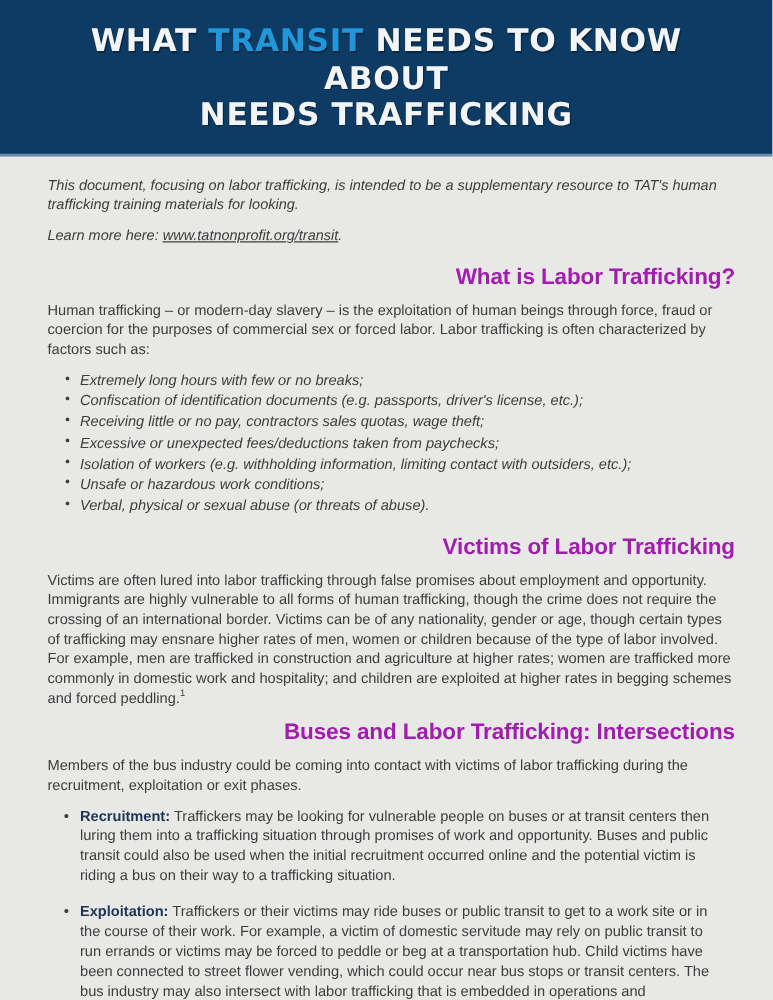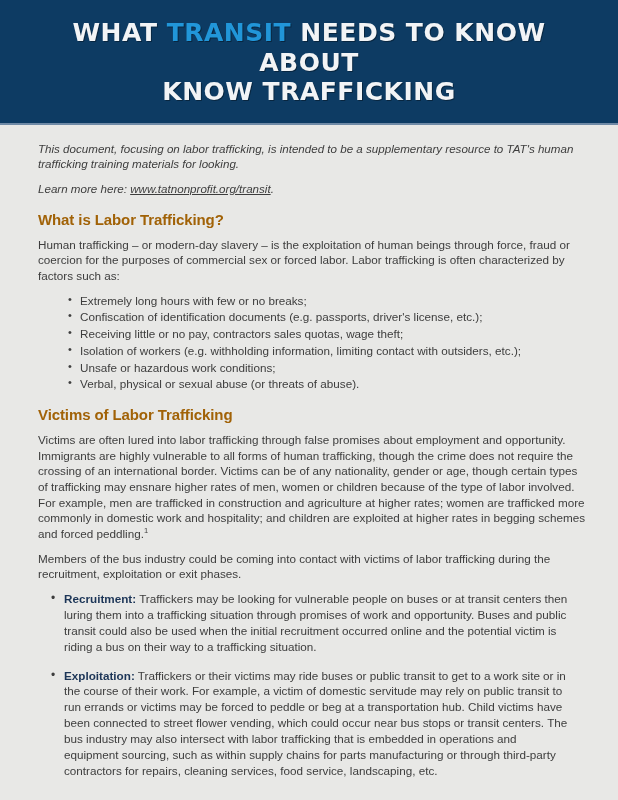--- a/index.html
+++ b/index.html
@@ -64,45 +64,47 @@
     margin: 0 0 14px 8px;
   }
   .learn a, .link {
     color: #3d3d3d;
     text-decoration: underline;
   }
 
   h2.section {
     font-family: "Liberation Sans", sans-serif;
     font-weight: bold;
-    font-size: 15px;
-    color: #a16207;
+    font-size: 18px;
+    color: #a21caf;
     margin: 0 0 9px 8px;
     letter-spacing: -0.1px;
+    text-align: right;
   }
   h2.section.tight { margin-top: 2px; }
 
   p.body {
     font-size: 11.7px;
     line-height: 1.34;
     color: #3d3d3d;
     margin: 0 0 9px 8px;
   }
 
   ul.bullets {
     margin: 0 0 14px 0;
     padding-left: 34px;
     list-style: none;
   }
   ul.bullets li {
     position: relative;
     font-size: 11.7px;
     line-height: 1.34;
     color: #3d3d3d;
-    margin: 0 0 1px 16px;
+    margin: 0 0 1px 0;
+    font-style: italic;
   }
   ul.bullets li::before {
     content: "\2022";
     position: absolute;
     left: -12px;
     top: -1px;
     color: #3d3d3d;
     font-size: 11px;
   }
 
@@ -137,43 +139,45 @@
   }
 </style>
 </head>
 <body>
 
 <div class="page">
 
   <div class="header">
     <h1 class="header-title">
       <span>WHAT </span><span class="accent">TRANSIT</span><span> NEEDS TO KNOW ABOUT</span><br>
-      <span>KNOW TRAFFICKING</span>
+      <span>NEEDS TRAFFICKING</span>
     </h1>
   </div>
 
   <div class="content">
 
     <p class="intro">This document, focusing on labor trafficking, is intended to be a supplementary resource to TAT's human trafficking training materials for looking.</p>
     <p class="learn"><span>Learn more here: </span><a class="link" href="#">www.tatnonprofit.org/transit</a><span>.</span></p>
 
     <h2 class="section">What is Labor Trafficking?</h2>
     <p class="body">Human trafficking – or modern-day slavery – is the exploitation of human beings through force, fraud or coercion for the purposes of commercial sex or forced labor. Labor trafficking is often characterized by factors such as:</p>
     <ul class="bullets">
       <li>Extremely long hours with few or no breaks;</li>
       <li>Confiscation of identification documents (e.g. passports, driver's license, etc.);</li>
       <li>Receiving little or no pay, contractors sales quotas, wage theft;</li>
+      <li>Excessive or unexpected fees/deductions taken from paychecks;</li>
       <li>Isolation of workers (e.g. withholding information, limiting contact with outsiders, etc.);</li>
       <li>Unsafe or hazardous work conditions;</li>
       <li>Verbal, physical or sexual abuse (or threats of abuse).</li>
     </ul>
 
     <h2 class="section">Victims of Labor Trafficking</h2>
     <p class="body"><span>Victims are often lured into labor trafficking through false promises about employment and opportunity. Immigrants are highly vulnerable to all forms of human trafficking, though the crime does not require the crossing of an international border. Victims can be of any nationality, gender or age, though certain types of trafficking may ensnare higher rates of men, women or children because of the type of labor involved. For example, men are trafficked in construction and agriculture at higher rates; women are trafficked more commonly in domestic work and hospitality; and children are exploited at higher rates in begging schemes and forced peddling.</span><sup class="fn">1</sup></p>
 
+    <h2 class="section tight">Buses and Labor Trafficking: Intersections</h2>
     <p class="body">Members of the bus industry could be coming into contact with victims of labor trafficking during the recruitment, exploitation or exit phases.</p>
 
     <ul class="phases">
       <li><span class="phase-label">Recruitment:</span><span> Traffickers may be looking for vulnerable people on buses or at transit centers then luring them into a trafficking situation through promises of work and opportunity. Buses and public transit could also be used when the initial recruitment occurred online and the potential victim is riding a bus on their way to a trafficking situation.</span></li>
       <li><span class="phase-label">Exploitation:</span><span> Traffickers or their victims may ride buses or public transit to get to a work site or in the course of their work. For example, a victim of domestic servitude may rely on public transit to run errands or victims may be forced to peddle or beg at a transportation hub. Child victims have been connected to street flower vending, which could occur near bus stops or transit centers. The bus industry may also intersect with labor trafficking that is embedded in operations and equipment sourcing, such as within supply chains for parts manufacturing or through third-party contractors for repairs, cleaning services, food service, landscaping, etc.</span></li>
     </ul>
 
   </div>
 </div>
 

